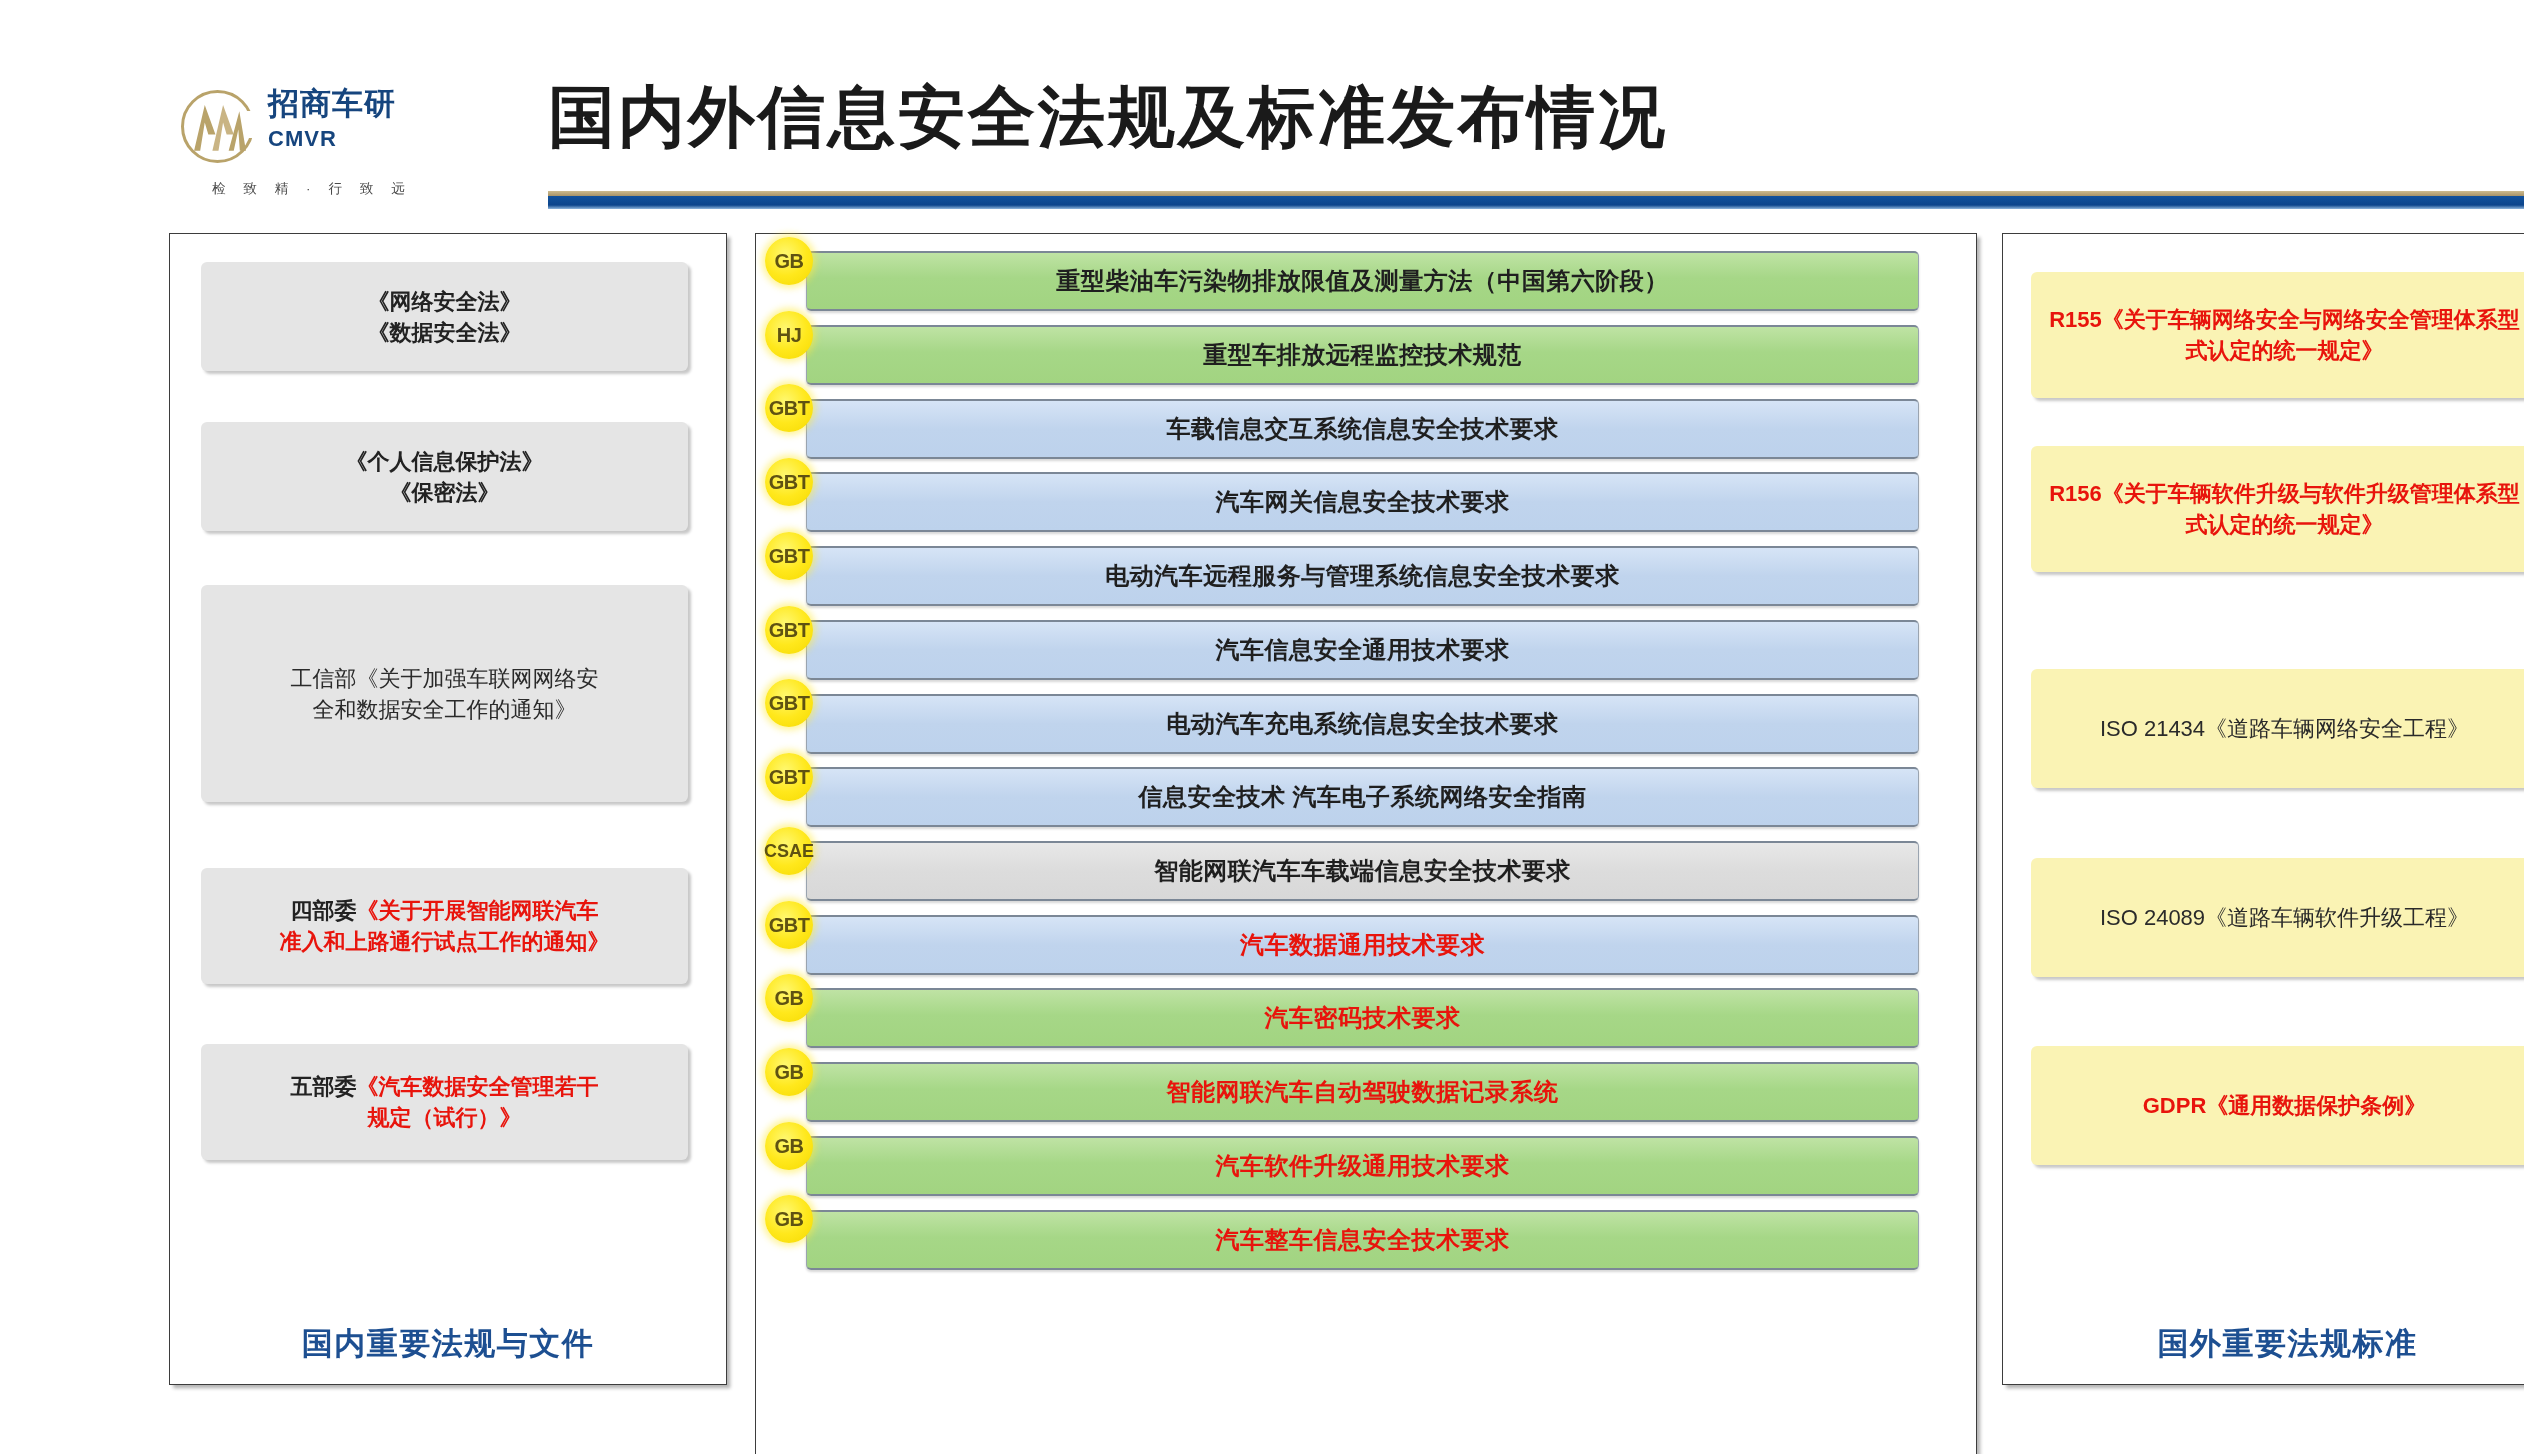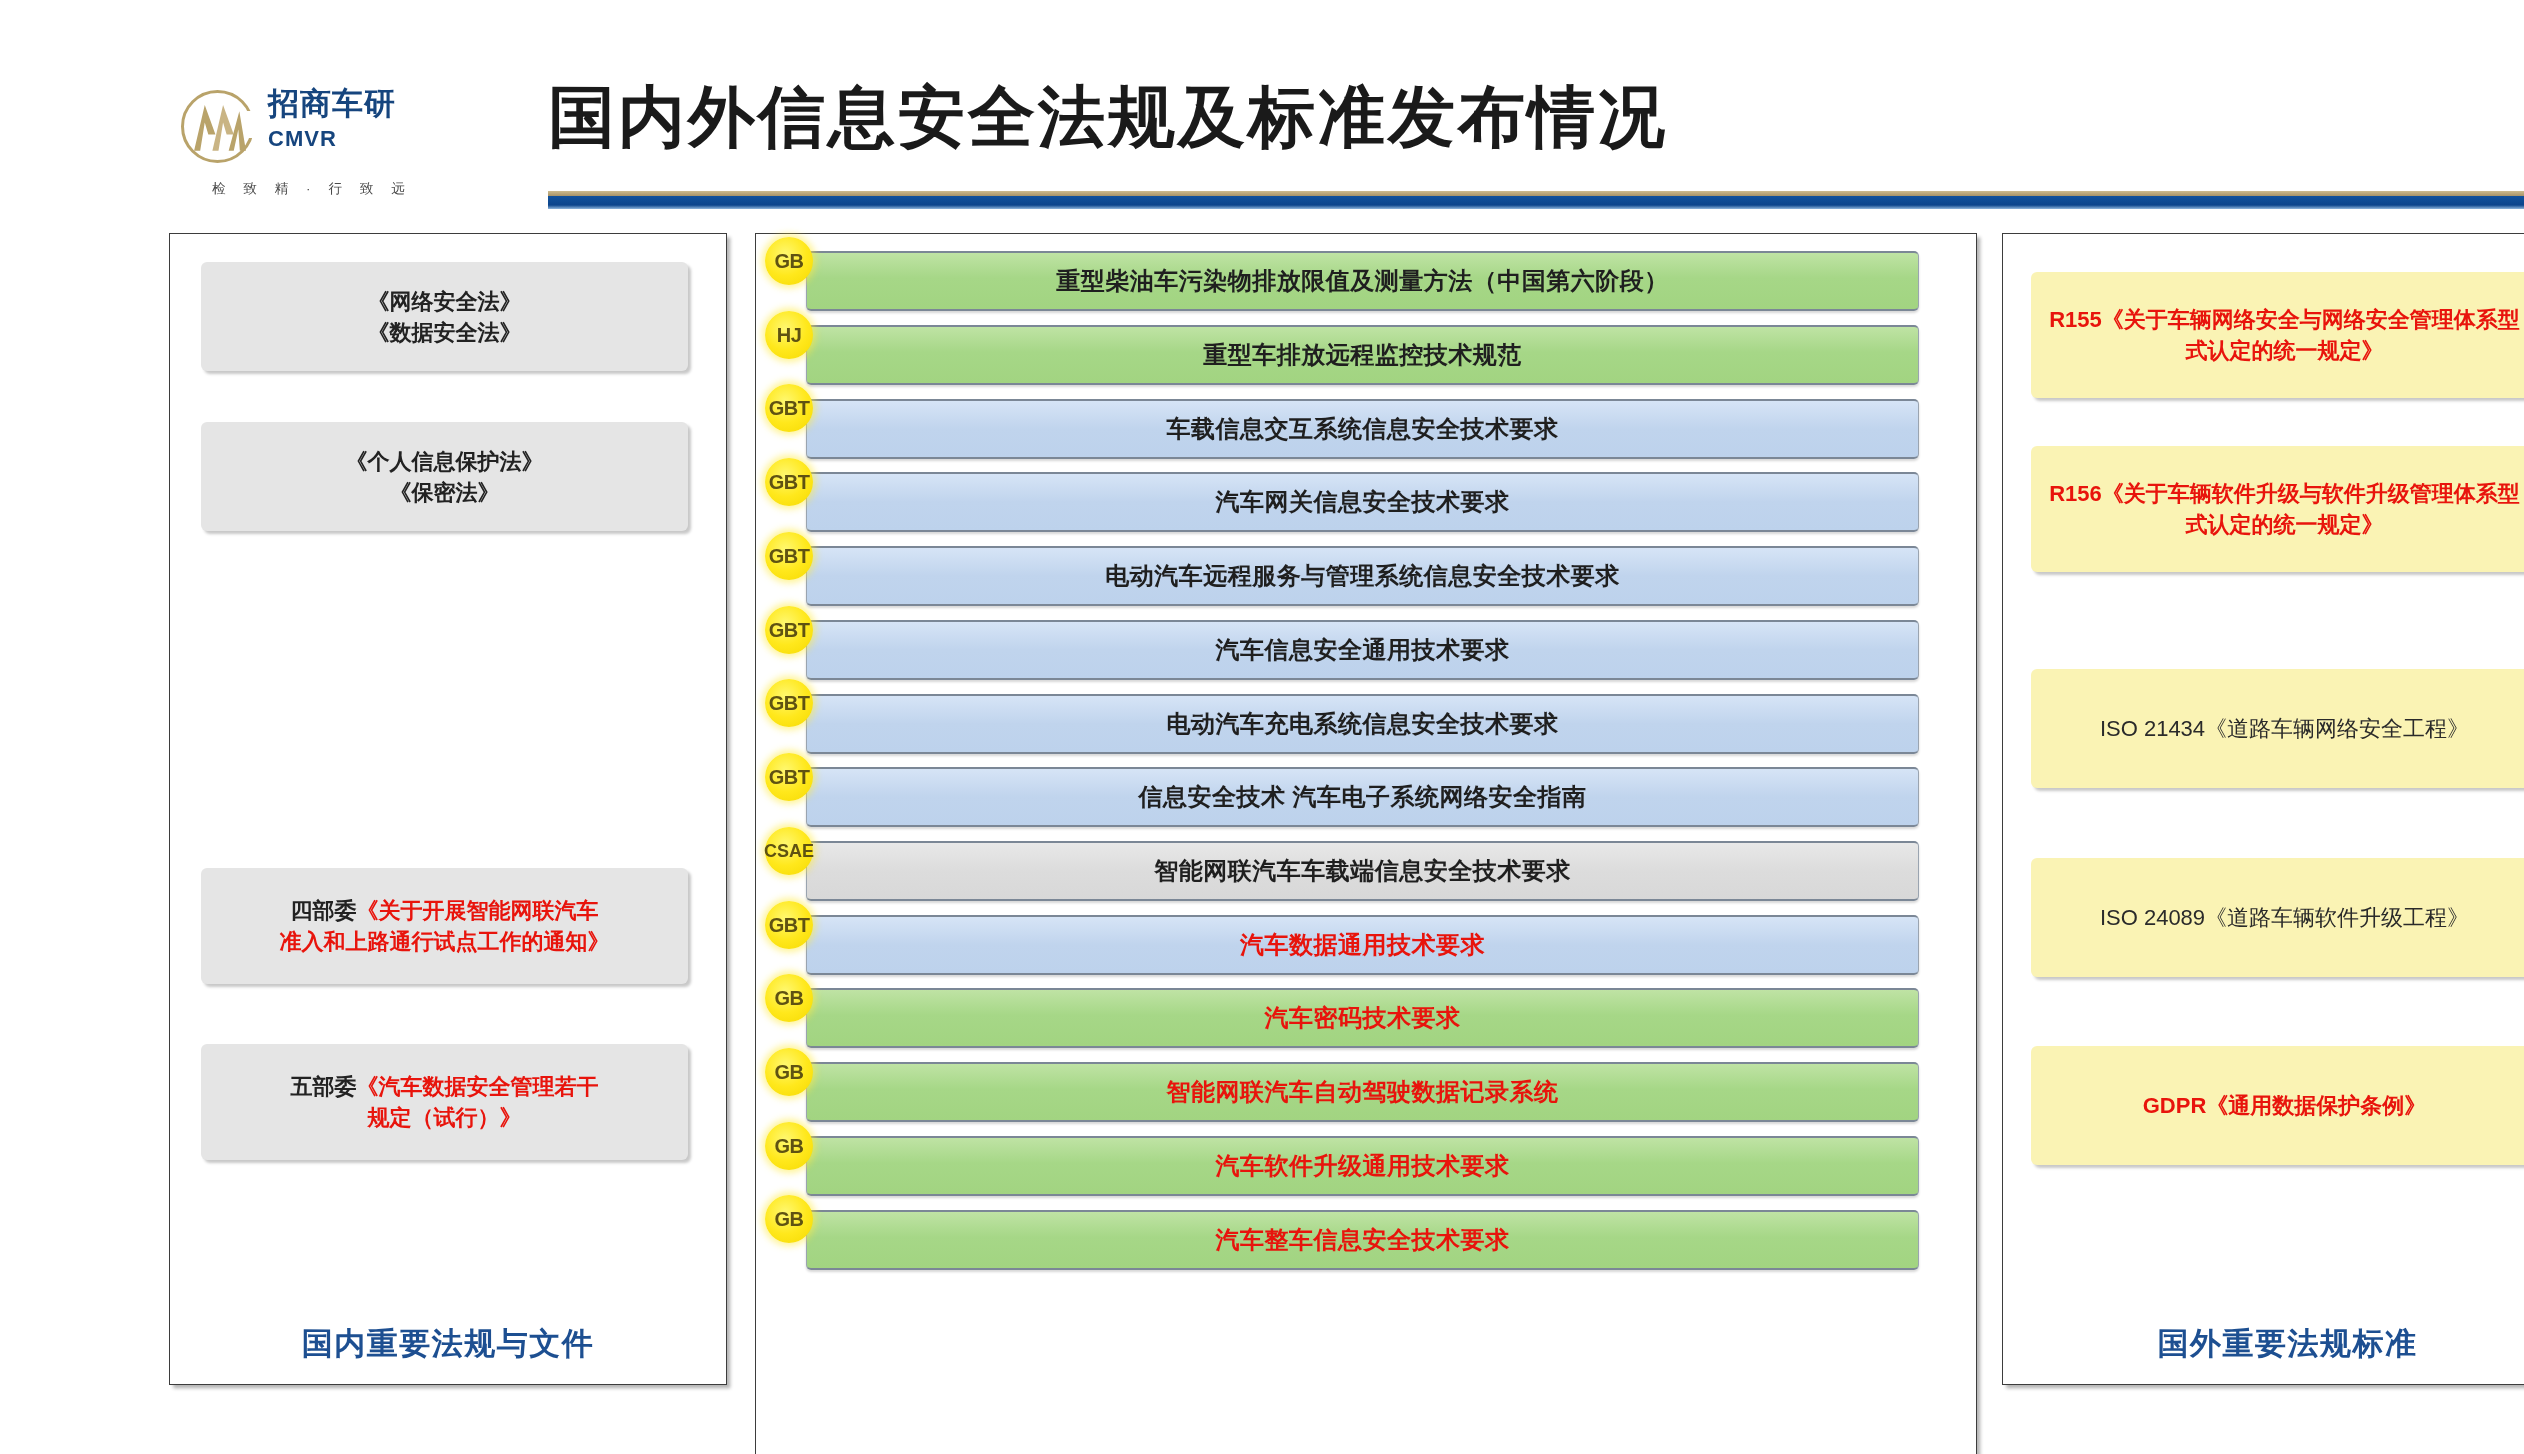--- a/index.html
+++ b/index.html
@@ -151,20 +151,26 @@
     </div>
   </div>
 
   <div class="card card-blue" style="left:31px;top:188px;width:487px;height:109px;">
     <div class="card-txt">
       <span>《个人信息保护法》</span><br>
       <span>《保密法》</span>
     </div>
   </div>
 
+  <div class="card card-blue" style="left:31px;top:351px;width:487px;height:217px;">
+    <div class="card-txt plain">
+      <span>工信部《关于加强车联网网络安</span><br>
+      <span>全和数据安全工作的通知》</span>
+    </div>
+  </div>
 
   <div class="card card-blue" style="left:31px;top:634px;width:487px;height:116px;">
     <div class="card-txt">
       <span>四部委</span><span class="red">《关于开展智能网联汽车</span><br>
       <span class="red">准入和上路通行试点工作的通知》</span>
     </div>
   </div>
 
   <div class="card card-blue" style="left:31px;top:810px;width:487px;height:116px;">
     <div class="card-txt">

